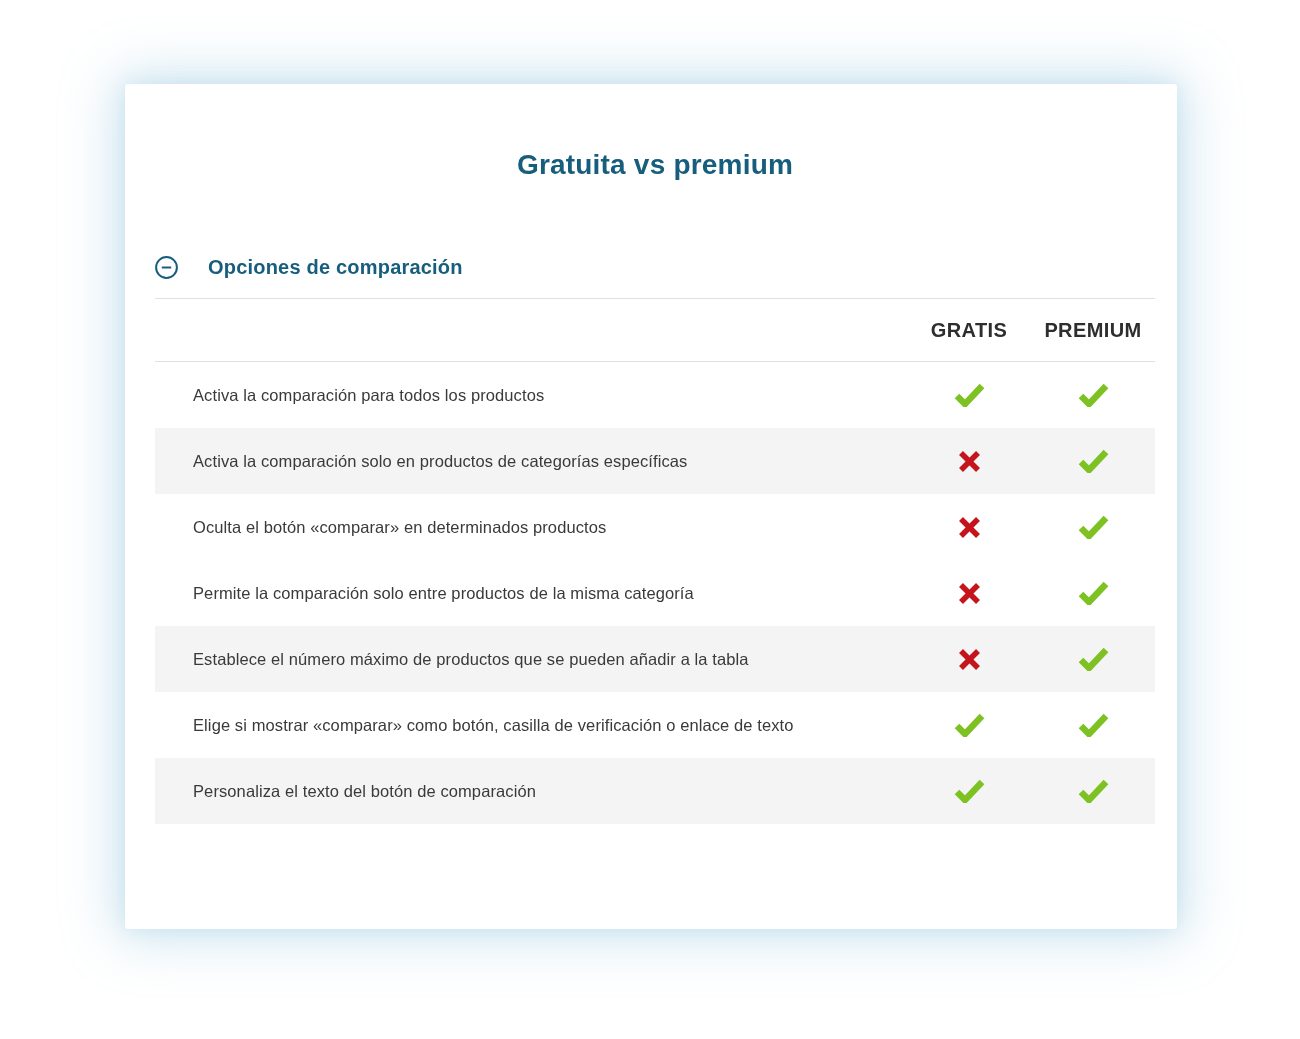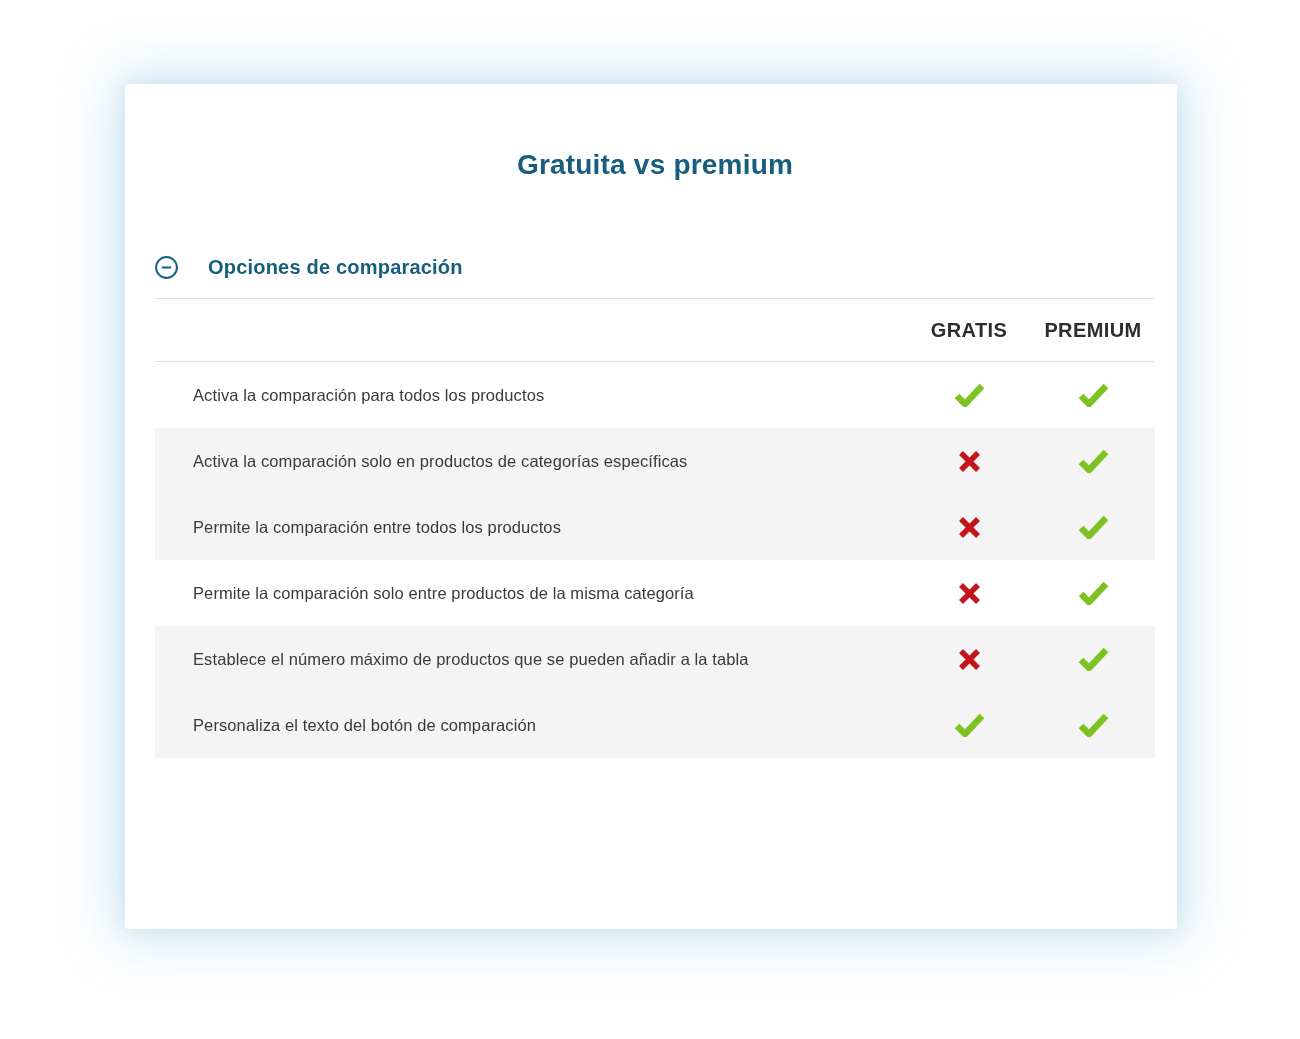--- a/index.html
+++ b/index.html
@@ -107,37 +107,37 @@
       </svg>
     </div>
     <div class="cell cell-premium is-check">
       <svg class="svg-check" width="31" height="24" viewBox="0 0 31 24" aria-hidden="true">
         <polyline points="3,13 11,21 28,3" fill="none" stroke="#7DC122" stroke-width="6.5" stroke-linecap="butt" stroke-linejoin="miter"></polyline>
       </svg>
 
     </div>
   </div>
 
-
-  <div class="row alt">
-    <div class="row-label">Permite la comparación entre todos los productos</div>
-    <div class="cell cell-gratis is-cross">
-
-      <svg class="svg-cross" width="25" height="25" viewBox="0 0 25 25" aria-hidden="true">
-        <line x1="4" y1="4" x2="21" y2="21" stroke="#C3151B" stroke-width="5.5" stroke-linecap="butt"></line>
-        <line x1="21" y1="4" x2="4" y2="21" stroke="#C3151B" stroke-width="5.5" stroke-linecap="butt"></line>
-      </svg>
-    </div>
-    <div class="cell cell-premium is-check">
-      <svg class="svg-check" width="31" height="24" viewBox="0 0 31 24" aria-hidden="true">
-        <polyline points="3,13 11,21 28,3" fill="none" stroke="#7DC122" stroke-width="6.5" stroke-linecap="butt" stroke-linejoin="miter"></polyline>
-      </svg>
-
-    </div>
-  </div>
+  <div class="row">
+    <div class="row-label">Oculta el botón «comparar» en determinados productos</div>
+    <div class="cell cell-gratis is-cross">
+
+      <svg class="svg-cross" width="25" height="25" viewBox="0 0 25 25" aria-hidden="true">
+        <line x1="4" y1="4" x2="21" y2="21" stroke="#C3151B" stroke-width="5.5" stroke-linecap="butt"></line>
+        <line x1="21" y1="4" x2="4" y2="21" stroke="#C3151B" stroke-width="5.5" stroke-linecap="butt"></line>
+      </svg>
+    </div>
+    <div class="cell cell-premium is-check">
+      <svg class="svg-check" width="31" height="24" viewBox="0 0 31 24" aria-hidden="true">
+        <polyline points="3,13 11,21 28,3" fill="none" stroke="#7DC122" stroke-width="6.5" stroke-linecap="butt" stroke-linejoin="miter"></polyline>
+      </svg>
+
+    </div>
+  </div>
+
 
   <div class="row">
     <div class="row-label">Permite la comparación solo entre productos de la misma categoría</div>
     <div class="cell cell-gratis is-cross">
 
       <svg class="svg-cross" width="25" height="25" viewBox="0 0 25 25" aria-hidden="true">
         <line x1="4" y1="4" x2="21" y2="21" stroke="#C3151B" stroke-width="5.5" stroke-linecap="butt"></line>
         <line x1="21" y1="4" x2="4" y2="21" stroke="#C3151B" stroke-width="5.5" stroke-linecap="butt"></line>
       </svg>
     </div>
@@ -159,20 +159,35 @@
       </svg>
     </div>
     <div class="cell cell-premium is-check">
       <svg class="svg-check" width="31" height="24" viewBox="0 0 31 24" aria-hidden="true">
         <polyline points="3,13 11,21 28,3" fill="none" stroke="#7DC122" stroke-width="6.5" stroke-linecap="butt" stroke-linejoin="miter"></polyline>
       </svg>
 
     </div>
   </div>
 
+  <div class="row">
+    <div class="row-label">Elige si mostrar «comparar» como botón, casilla de verificación o enlace de texto</div>
+    <div class="cell cell-gratis is-check">
+      <svg class="svg-check" width="31" height="24" viewBox="0 0 31 24" aria-hidden="true">
+        <polyline points="3,13 11,21 28,3" fill="none" stroke="#7DC122" stroke-width="6.5" stroke-linecap="butt" stroke-linejoin="miter"></polyline>
+      </svg>
+
+    </div>
+    <div class="cell cell-premium is-check">
+      <svg class="svg-check" width="31" height="24" viewBox="0 0 31 24" aria-hidden="true">
+        <polyline points="3,13 11,21 28,3" fill="none" stroke="#7DC122" stroke-width="6.5" stroke-linecap="butt" stroke-linejoin="miter"></polyline>
+      </svg>
+
+    </div>
+  </div>
 
   <div class="row alt">
     <div class="row-label">Personaliza el texto del botón de comparación</div>
     <div class="cell cell-gratis is-check">
       <svg class="svg-check" width="31" height="24" viewBox="0 0 31 24" aria-hidden="true">
         <polyline points="3,13 11,21 28,3" fill="none" stroke="#7DC122" stroke-width="6.5" stroke-linecap="butt" stroke-linejoin="miter"></polyline>
       </svg>
 
     </div>
     <div class="cell cell-premium is-check">

